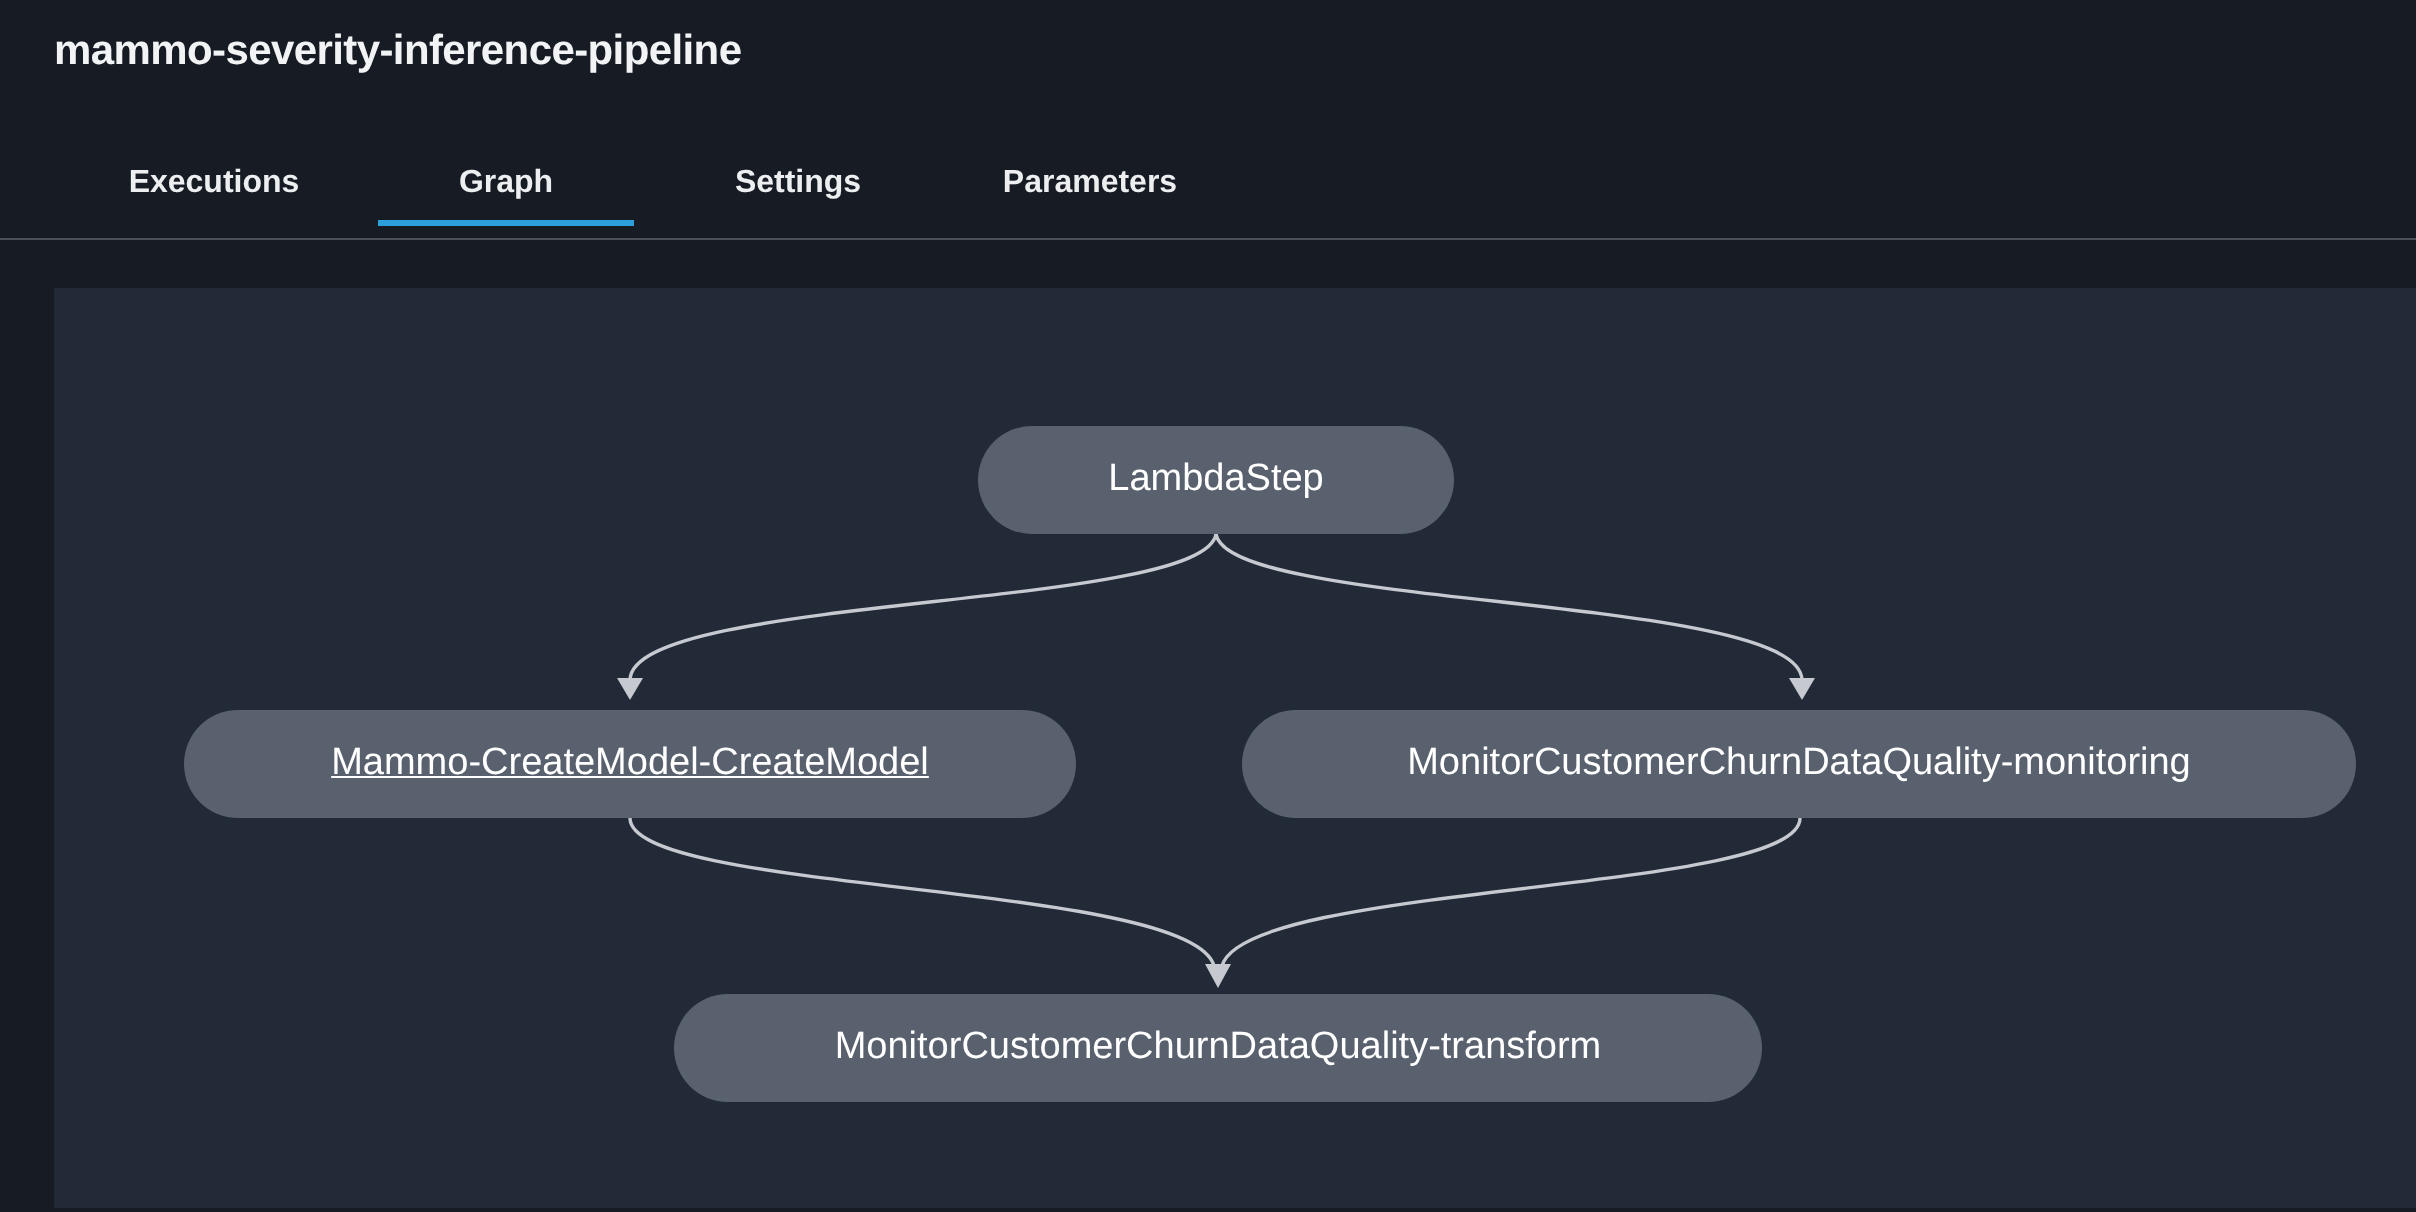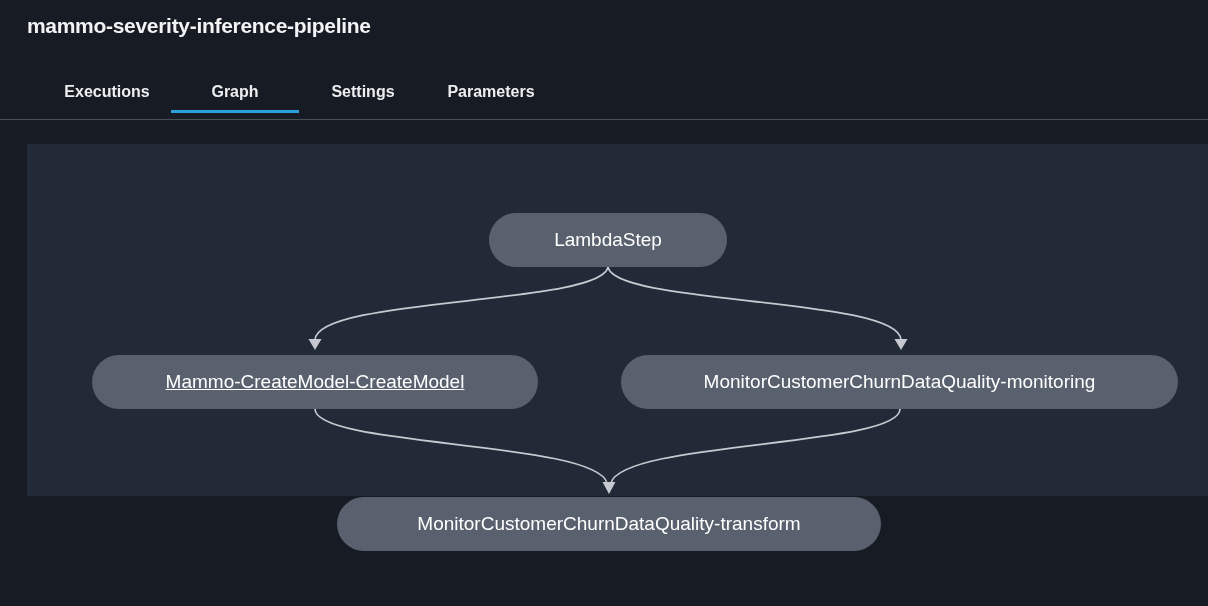--- a/index.html
+++ b/index.html
@@ -19,40 +19,40 @@
     width:1208px;height:606px;overflow:hidden;
     background:var(--page-bg);
     font-family:"Liberation Sans", sans-serif;
   }
   .page-title{
     margin:0;padding:8px 0 0 27px;
     font-size:21px;font-weight:700;line-height:36px;
     letter-spacing:-0.3px;color:var(--title-text);
   }
   .tab-bar{
-    display:flex;
+    display:flex;gap:18px;
     margin:38px 16px 0 43px;
   }
   .tab{
     min-width:128px;padding:0 10px 8px;
     text-align:center;
     font-size:16px;font-weight:600;line-height:20px;
     color:var(--tab-text);
     border-bottom:3px solid transparent;
     cursor:pointer;
   }
   .tab.active{border-bottom-color:var(--accent);}
   .tab-divider{
     margin-top:6px;height:1px;width:100%;
     background:var(--divider);
   }
   .graph-panel{
     position:relative;
     margin:24px 0 0 27px;
-    width:1181px;height:352px;
+    width:1181px;height:460px;
     background:var(--panel-bg);
   }
   .edges-svg{position:absolute;left:0;top:0;}
   .edge-path{stroke:var(--edge);stroke-width:1.7;fill:none;}
   .arrowhead{fill:var(--edge);}
   .node{
     position:absolute;height:54px;
     border-radius:27px;
     background:var(--node-bg);
     color:var(--node-text);

